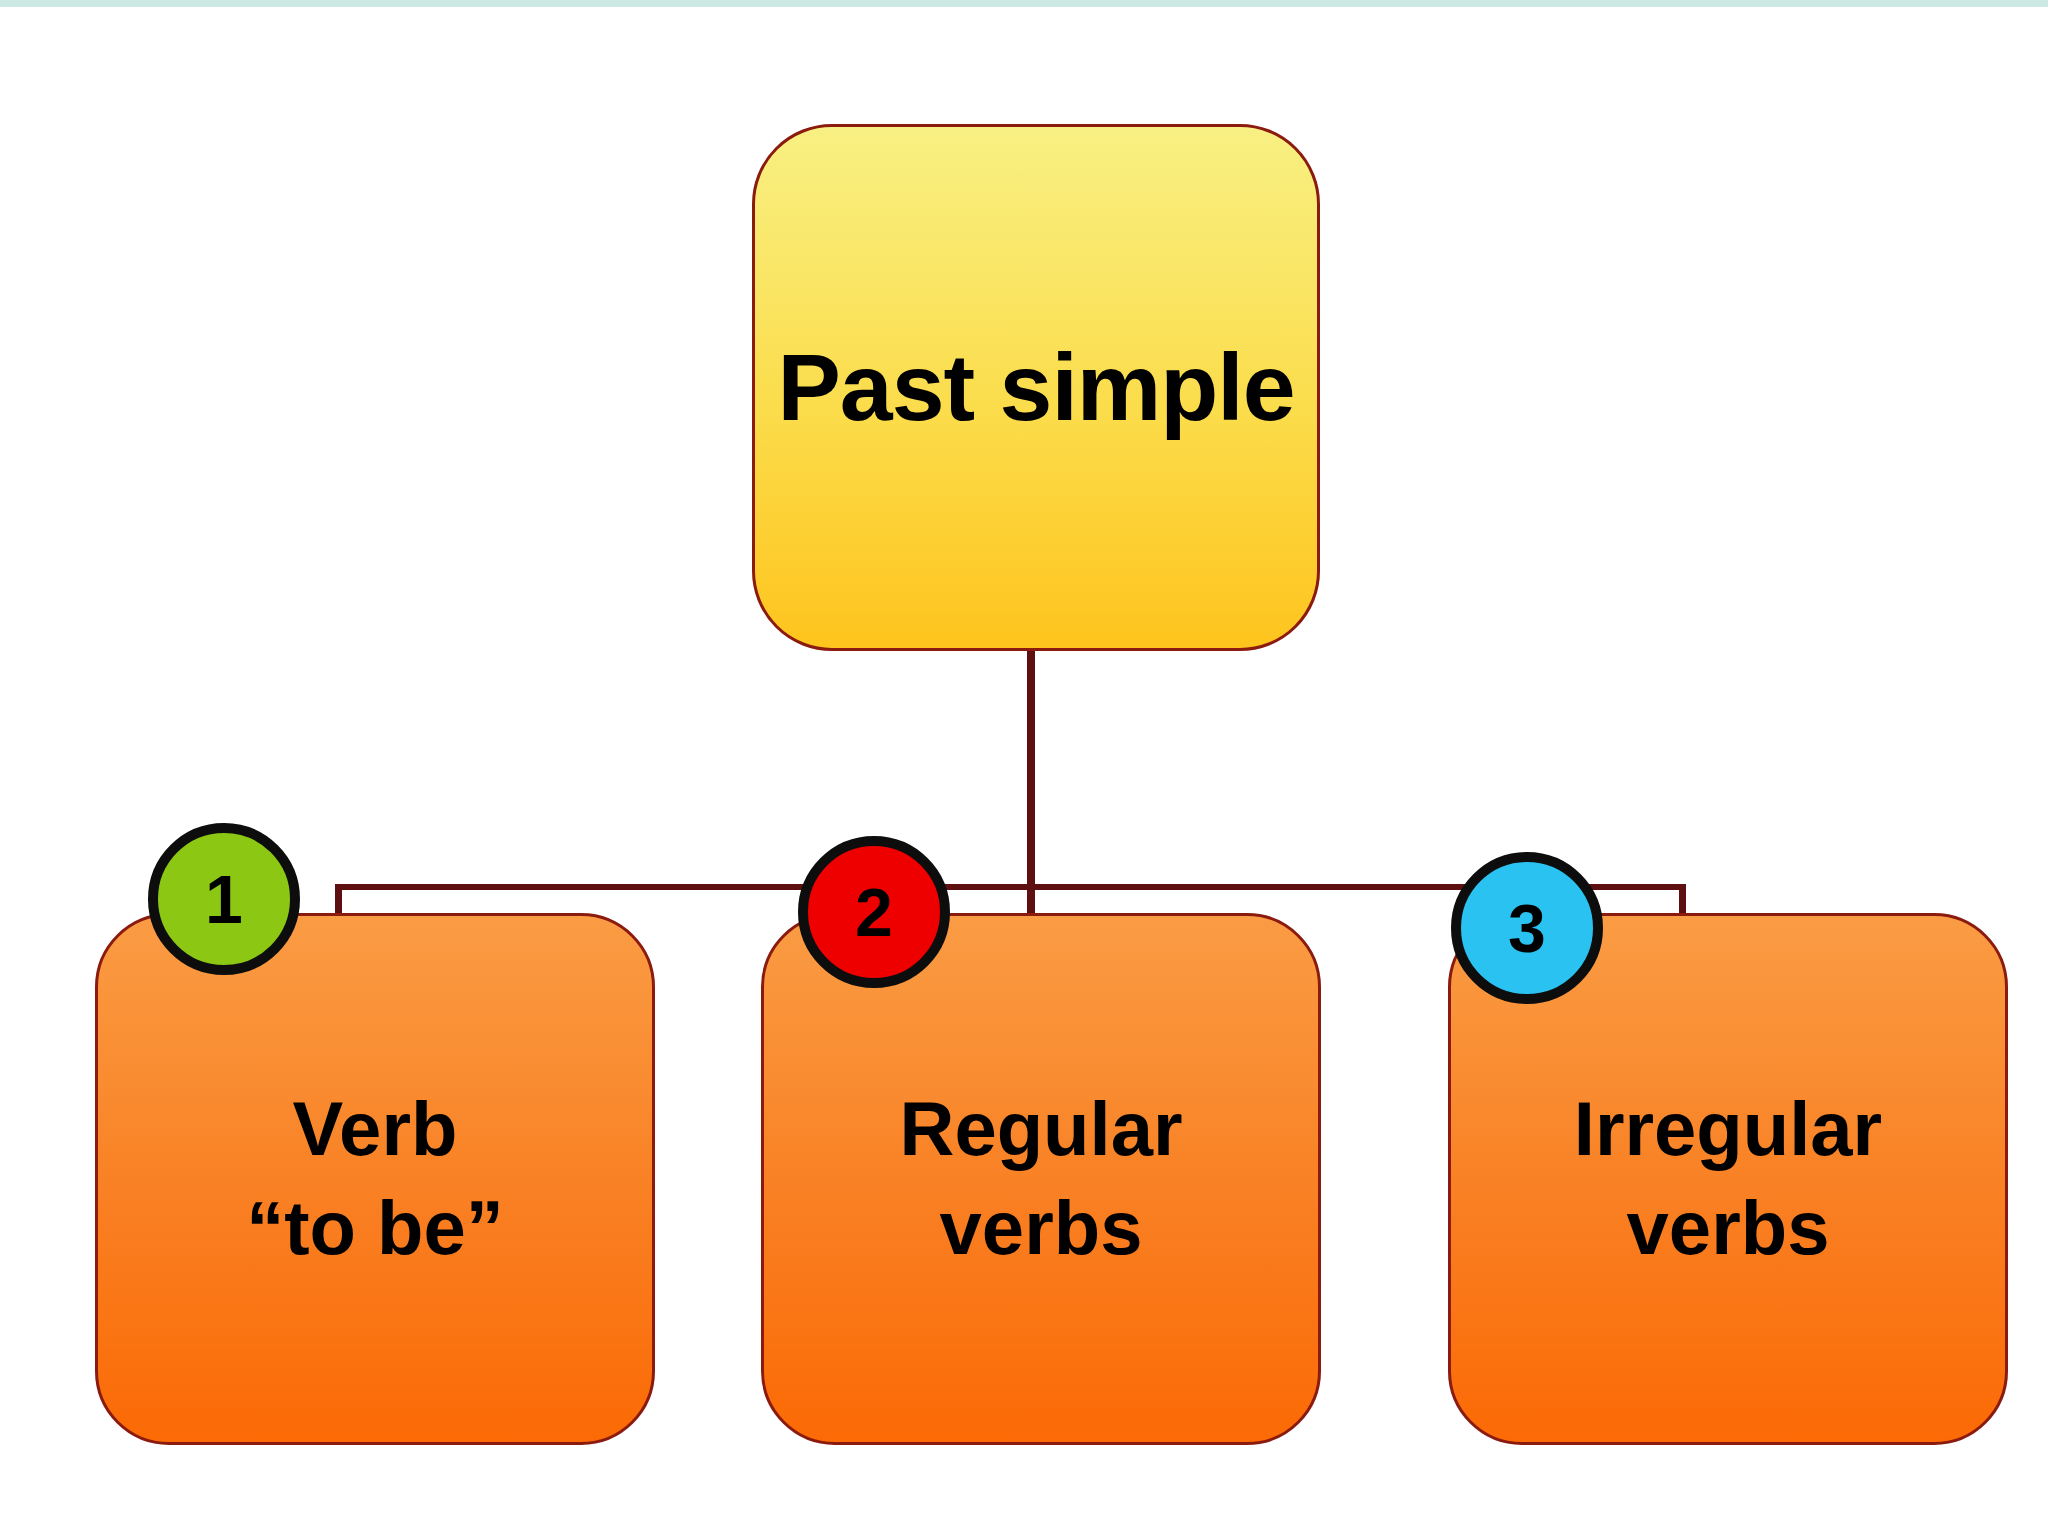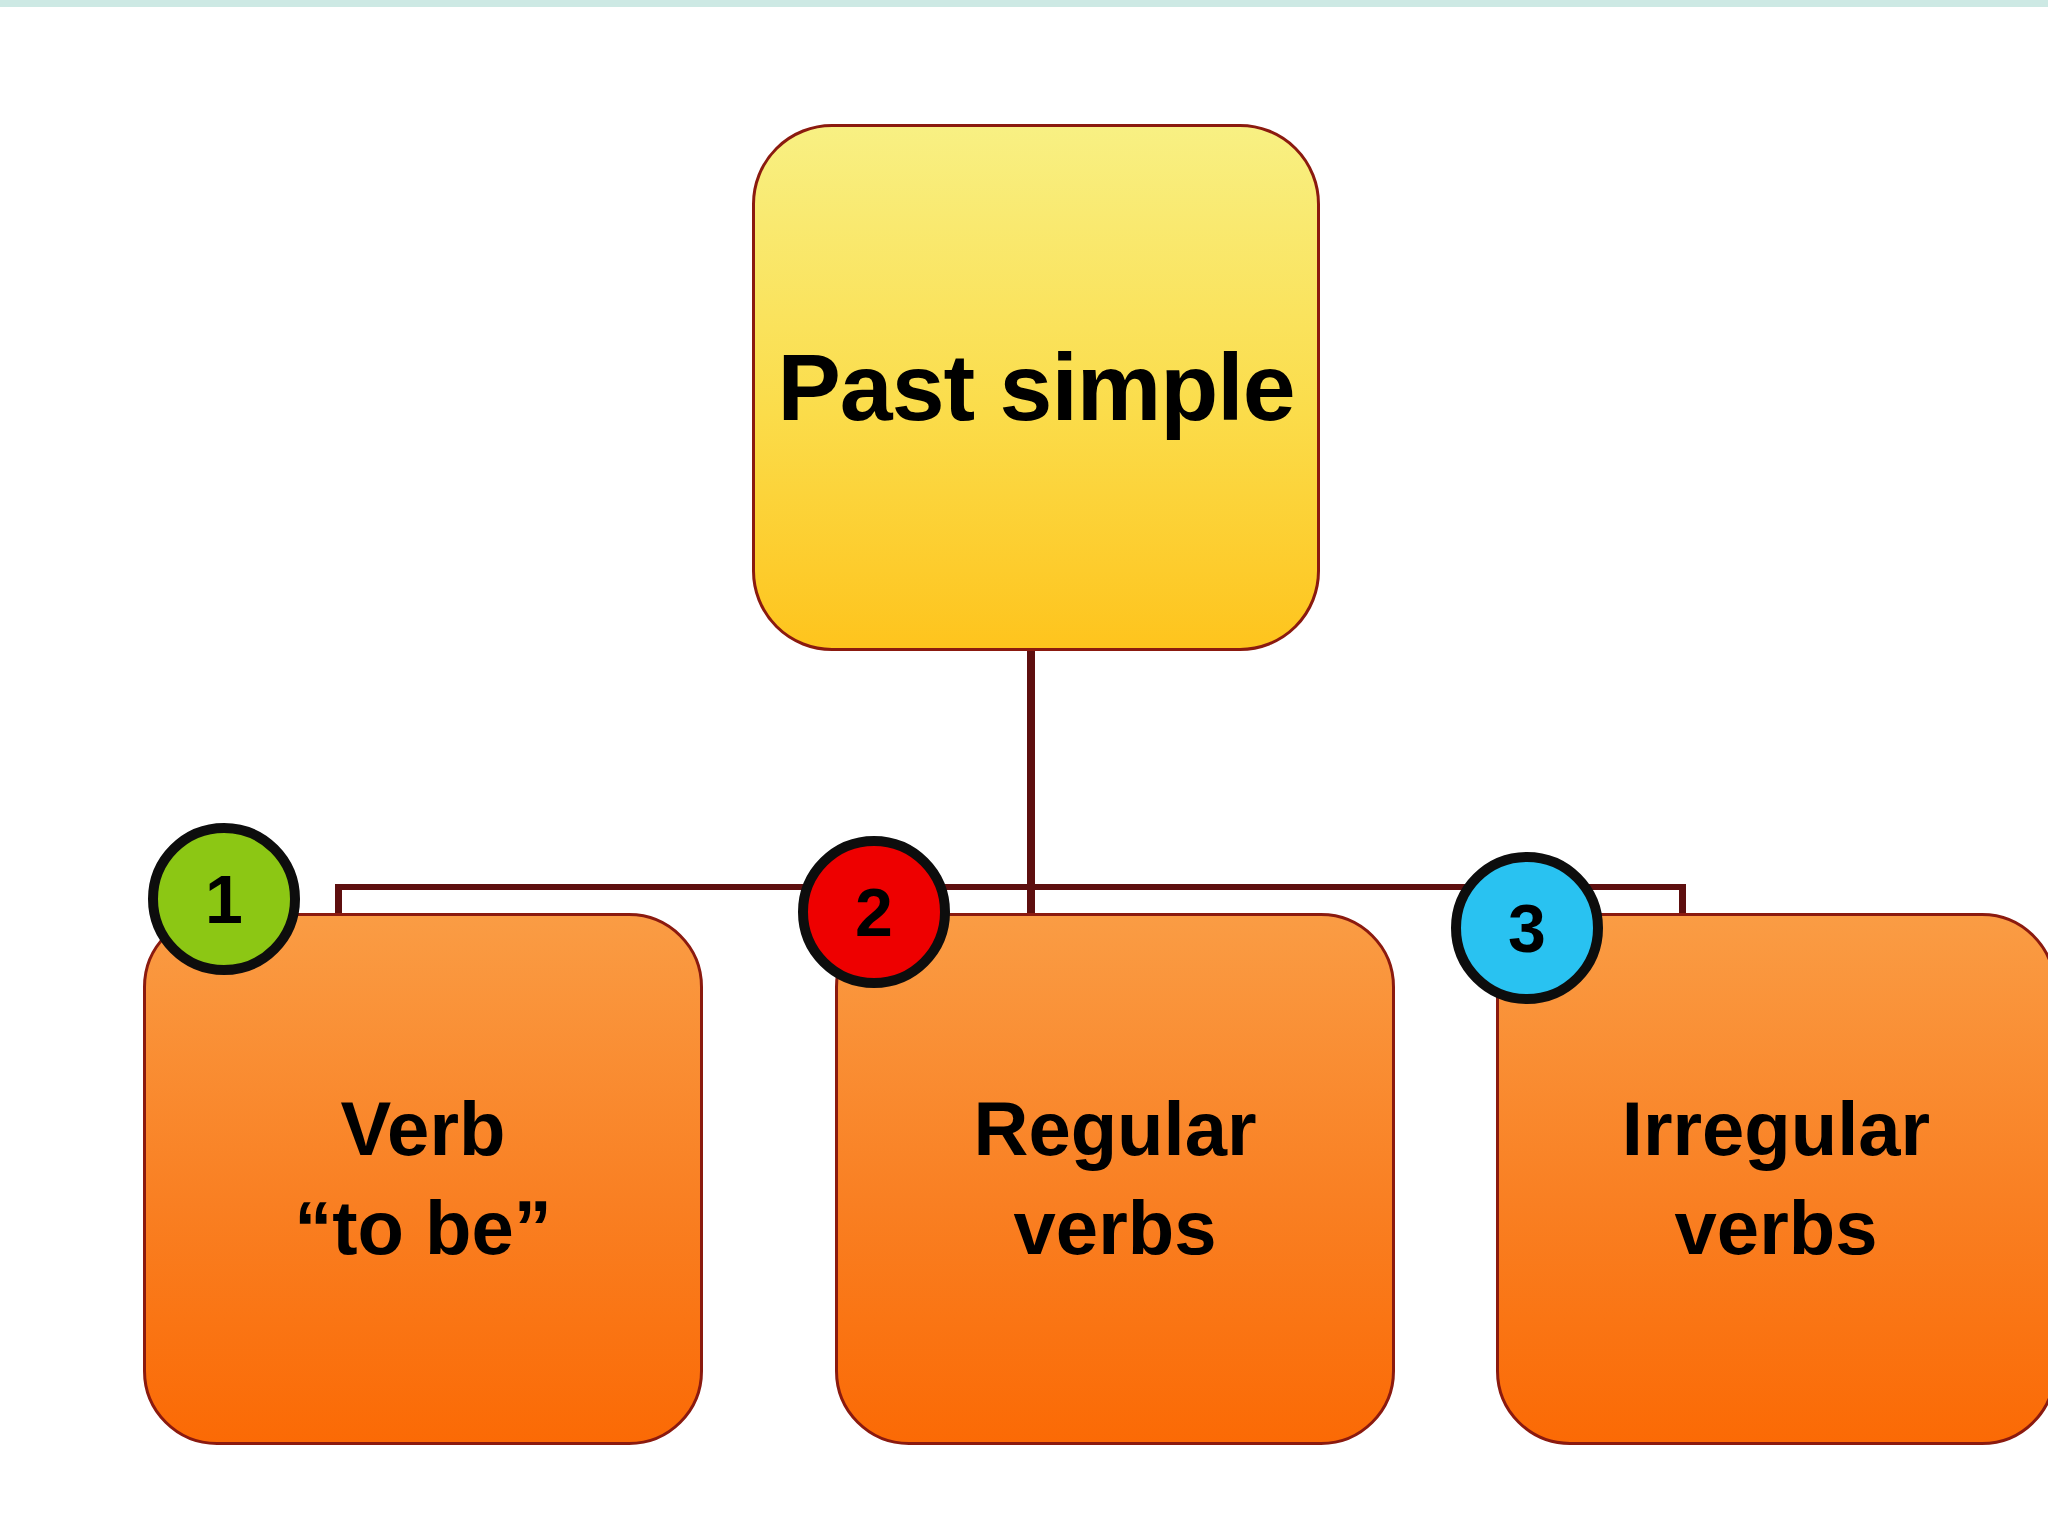--- a/index.html
+++ b/index.html
@@ -41,24 +41,23 @@
     letter-spacing: -1px;
   }
   .child {
     top: 913px;
     width: 560px; height: 532px;
     border-radius: 74px;
     background: linear-gradient(180deg, #fa9c44 0%, #f97f22 55%, #fb6a05 100%);
     font-size: 76px;
     line-height: 1.3;
     white-space: pre-line;
-    margin-left: 48px;
   }
   .child-1 { left: 95px; }
-  .child-2 { left: 787px; }
+  .child-2 { left: 761px; }
   .child-3 { left: 1448px; }
   .conn {
     position: absolute;
     background: #5e0f0f;
   }
   .conn-vert-center { left: 1027px; top: 650px; width: 8px;  height: 263px; }
   .conn-horiz       { left: 335px;  top: 884px; width: 1351px; height: 6px; }
   .conn-drop-left   { left: 335px;  top: 884px; width: 7px;  height: 30px; }
   .conn-drop-right  { left: 1679px; top: 884px; width: 7px;  height: 30px; }
   .badge {

